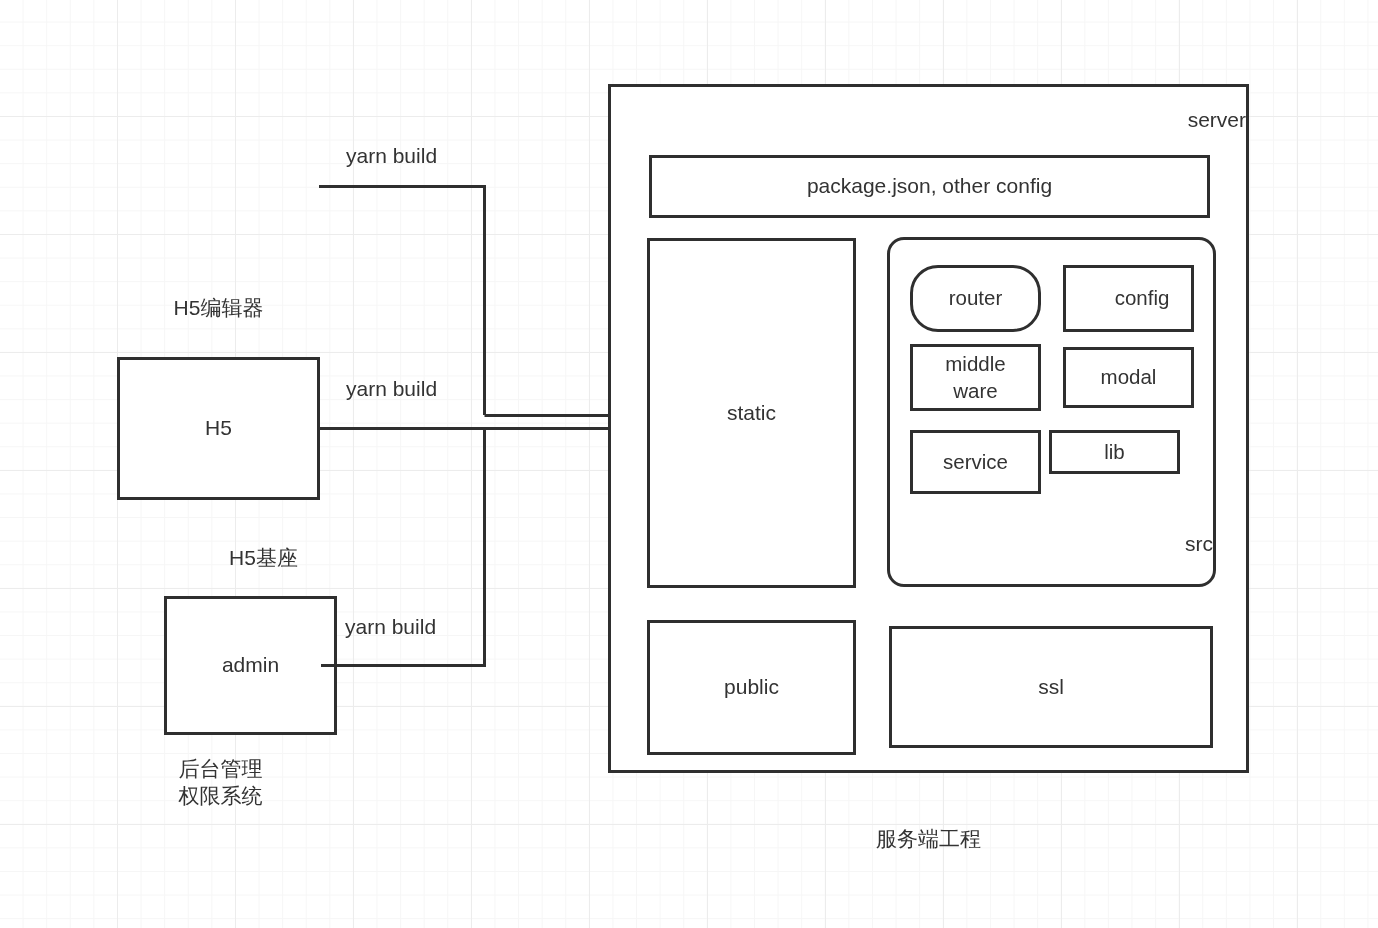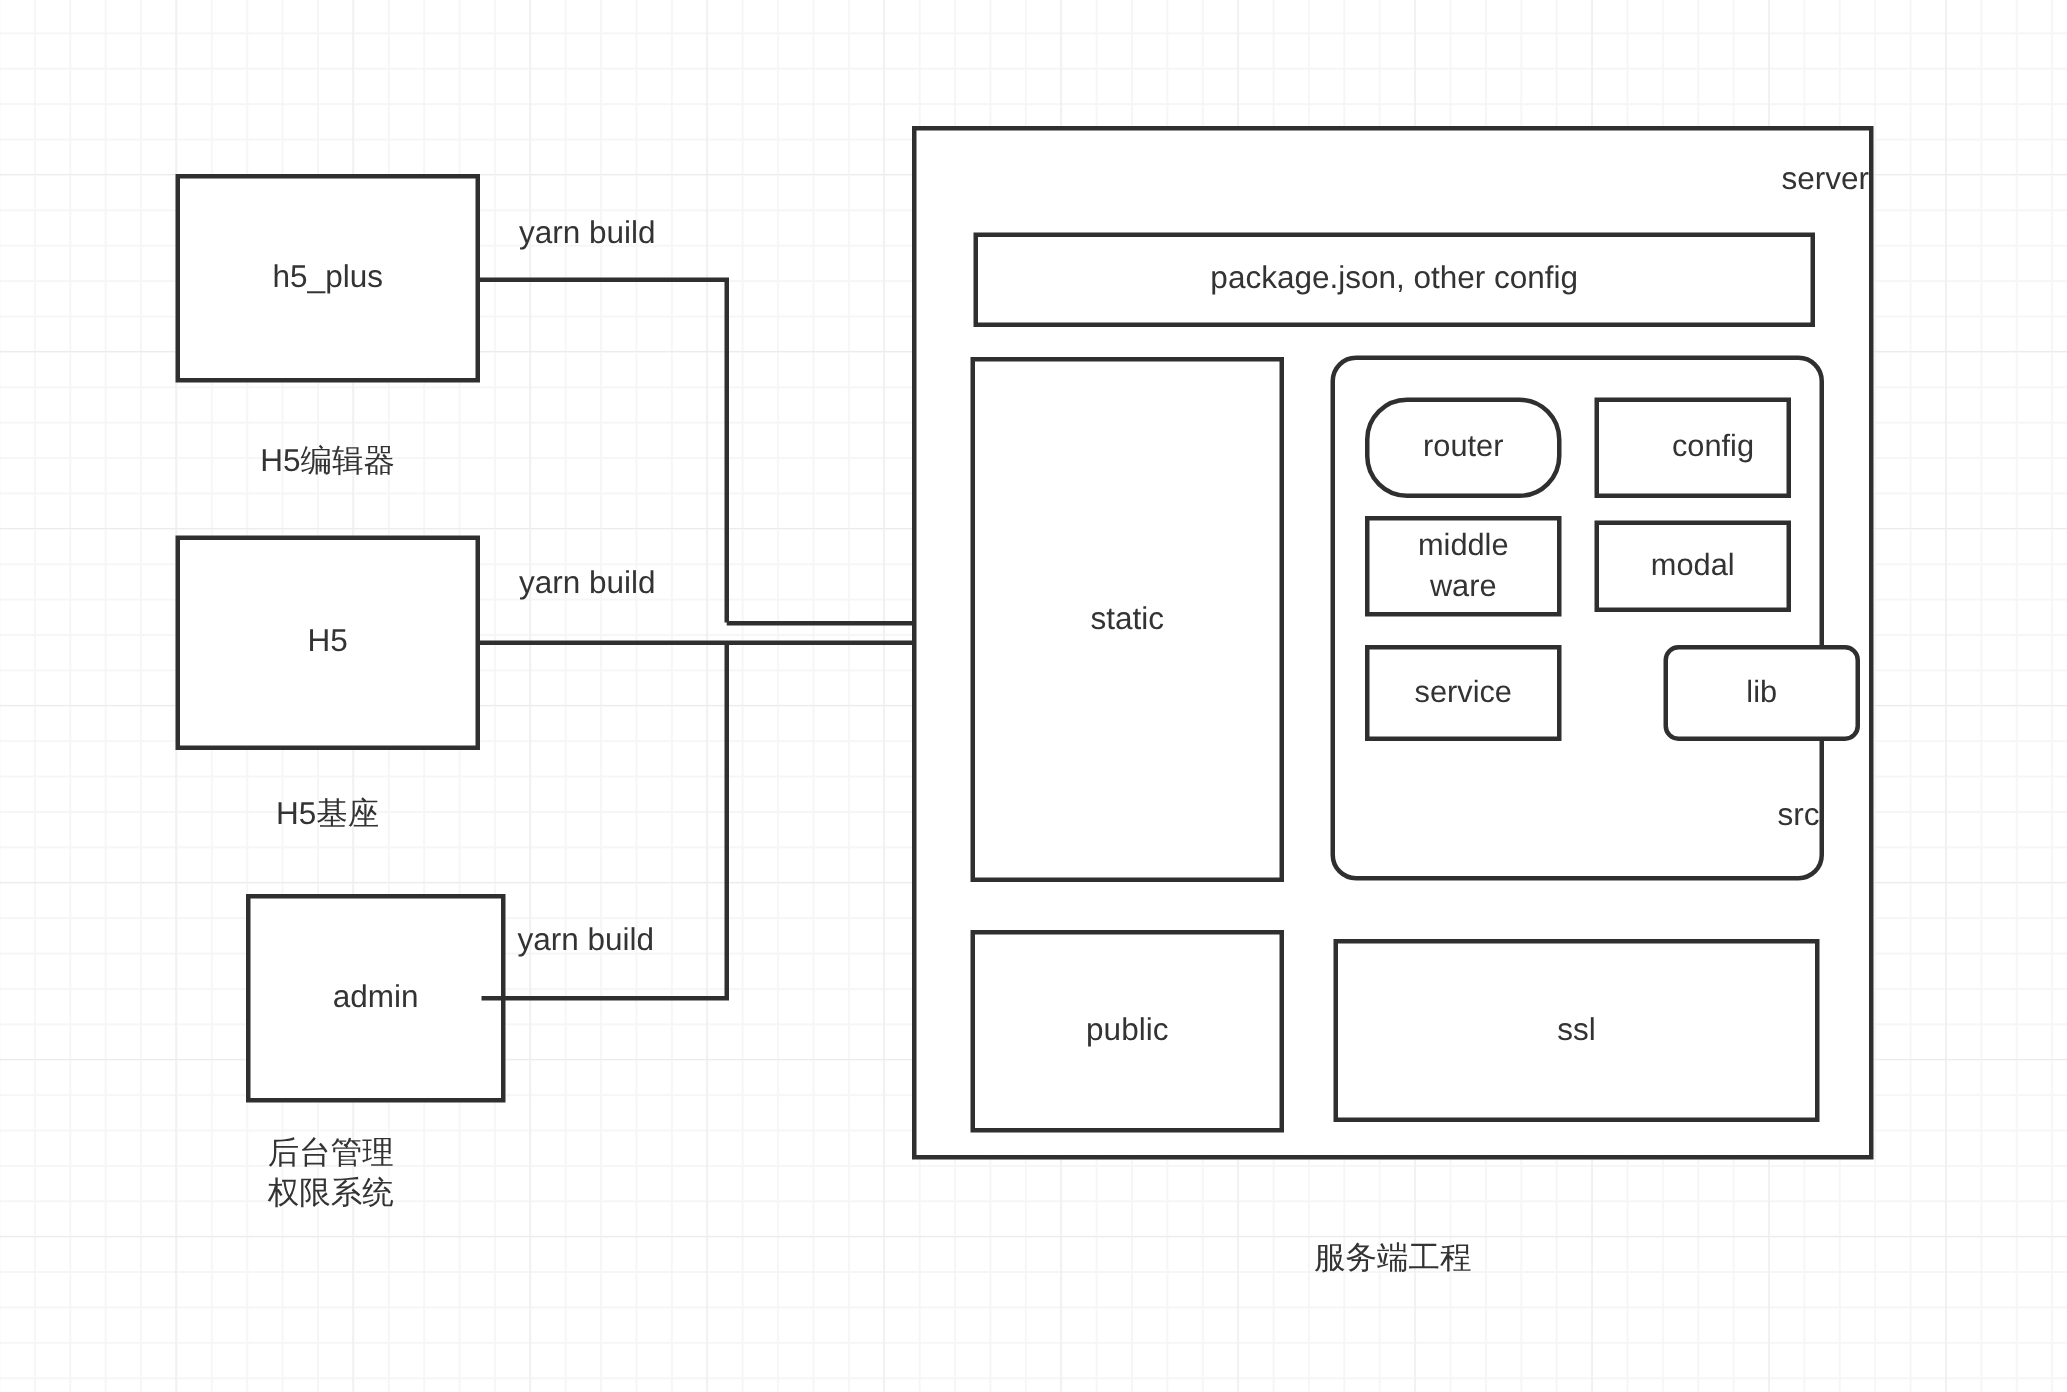--- a/index.html
+++ b/index.html
@@ -78,29 +78,26 @@
   }
   .arrowhead { fill: #2f2f2f; }
   .t20 { font-size: 20.5px; }
   .t21 { font-size: 21px; }
 </style>
 </head>
 <body>
 
 <div id="canvas">
 
-  <div class="box t21" style="left:117px; top:116px; width:203px; height:139px;">
-    <span>h5_plus</span>
-  </div>
   <div class="caption t21" style="left:117px; top:294px; width:203px;">H5编辑器</div>
 
   <div class="box t21" style="left:117px; top:357px; width:203px; height:143px;">
     <span>H5</span>
   </div>
-  <div class="caption t21" style="left:117px; top:529px; width:203px;">H5基座</div>
+  <div class="caption t21" style="left:117px; top:544px; width:203px;padding-left:45px;">H5基座</div>
 
   <div class="box t21" style="left:119px; top:596px; width:173px; height:139px;margin-left:45px;">
     <span>admin</span>
   </div>
   <div class="caption t21" style="left:119px; top:755px; width:203px;">后台管理
 权限系统</div>
 
   <svg class="wires" viewBox="0 0 1378 928">
 
     <path class="wire" d="M 319 186.5 L 484.5 186.5 L 484.5 415"></path>
@@ -146,21 +143,21 @@
     <span style="white-space:pre-line;">middle
 ware</span>
   </div>
   <div class="box t20" style="left:1063px; top:347px; width:131px; height:61px;">
     <span>modal</span>
   </div>
 
   <div class="box t20" style="left:910px; top:430px; width:131px; height:64px;">
     <span>service</span>
   </div>
-  <div class="box t20" style="left:1109px; top:430px; width:131px; height:64px;border-radius:10px;">
+  <div class="box t20" style="left:1049px; top:430px; width:131px; height:44px;">
     <span>lib</span>
   </div>
 
   <div class="box t21" style="left:647px; top:620px; width:209px; height:135px;">
     <span>public</span>
   </div>
   <div class="box t21" style="left:889px; top:626px; width:324px; height:122px;">
     <span>ssl</span>
   </div>
 

